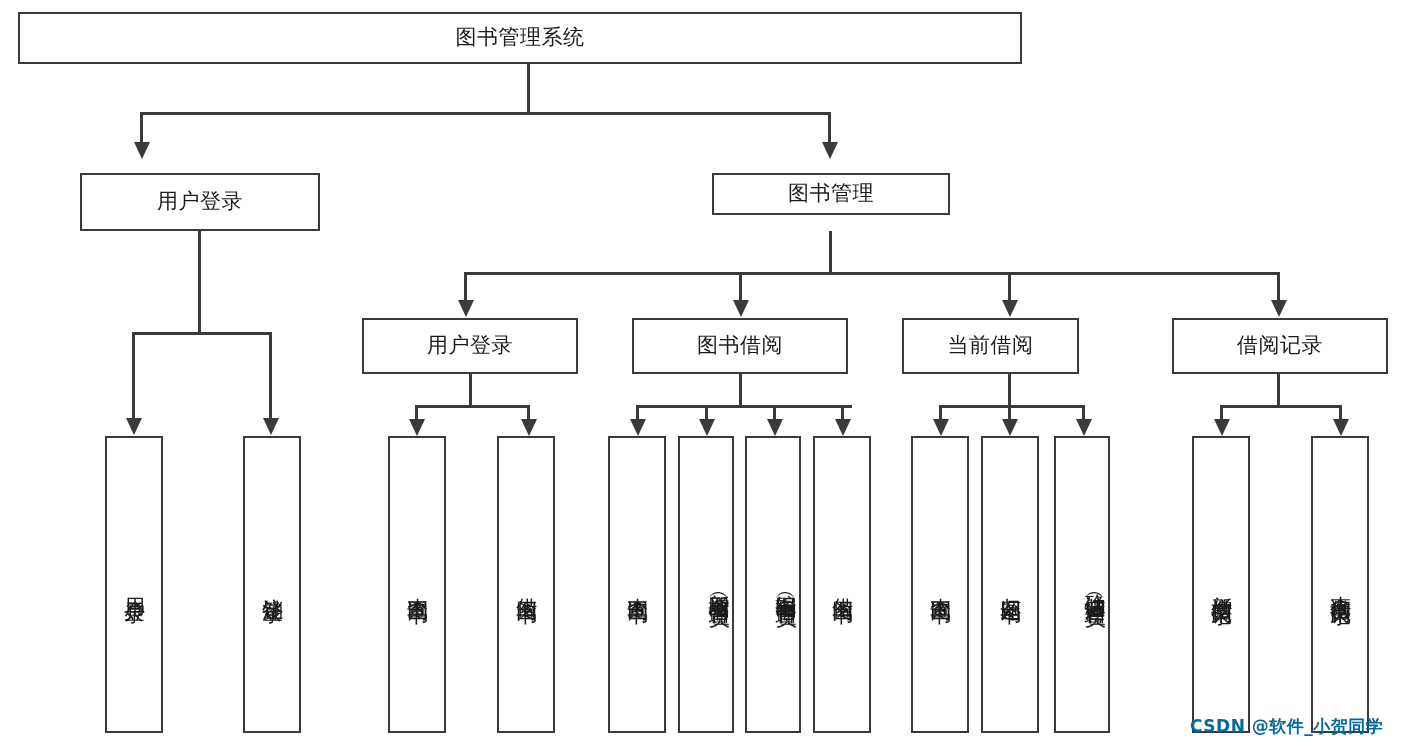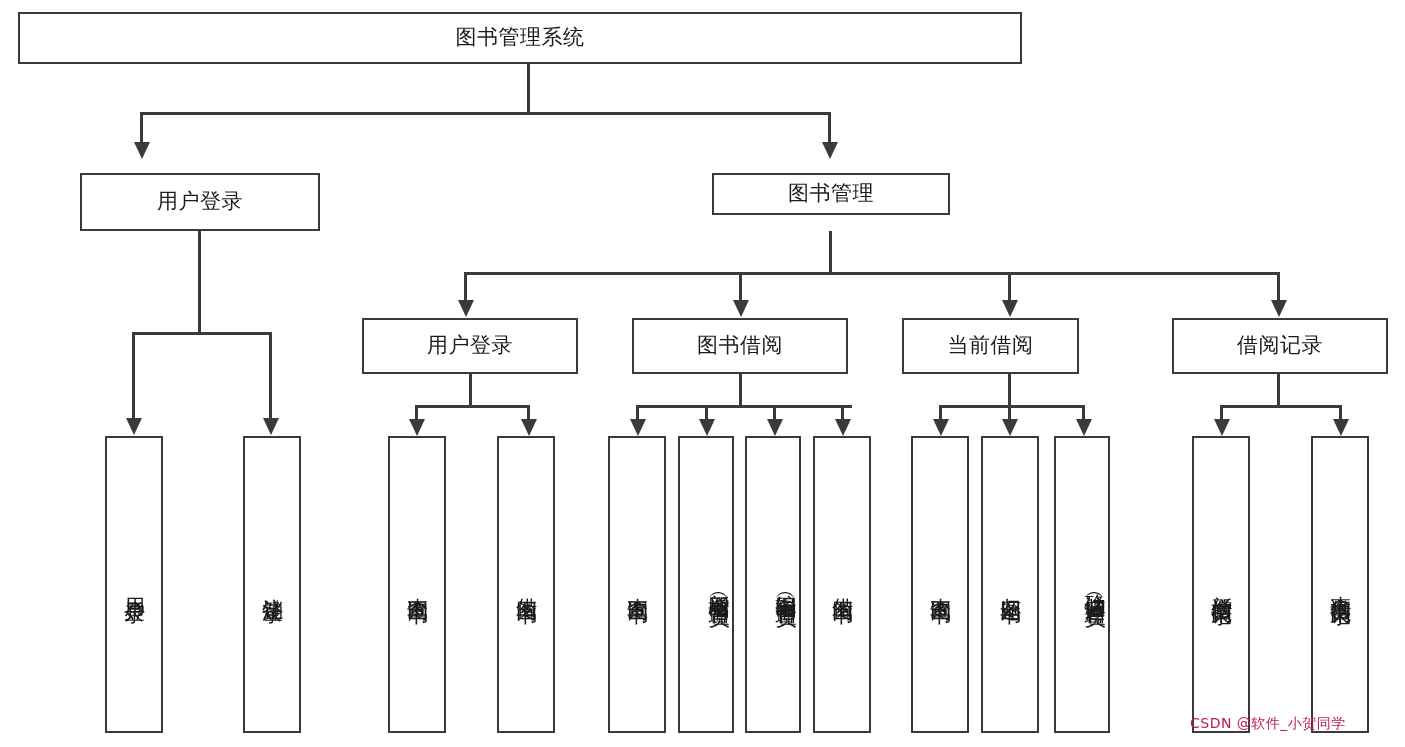--- a/index.html
+++ b/index.html
@@ -54,24 +54,25 @@
   .arrow {
     position: absolute;
     width: 0;
     height: 0;
     border-left: 8px solid transparent;
     border-right: 8px solid transparent;
     border-top: 17px solid #3a3a3a;
   }
   .watermark {
     position: absolute;
-    font-size: 14px;
-    color: #be185d;
+    font-size: 17px;
+    color: #0369a1;
     white-space: nowrap;
     letter-spacing: 0.5px;
+    font-weight: bold;
   }
 </style>
 </head>
 <body>
 
 <div id="canvas">
 
   <div class="node node-h" style="left:18px; top:12px; width:1004px; height:52px;">
     <span>图书管理系统</span>
   </div>

